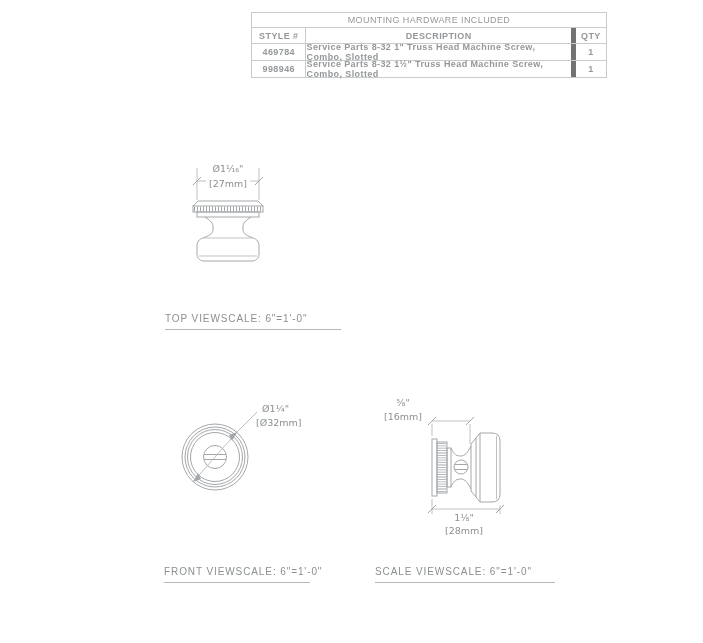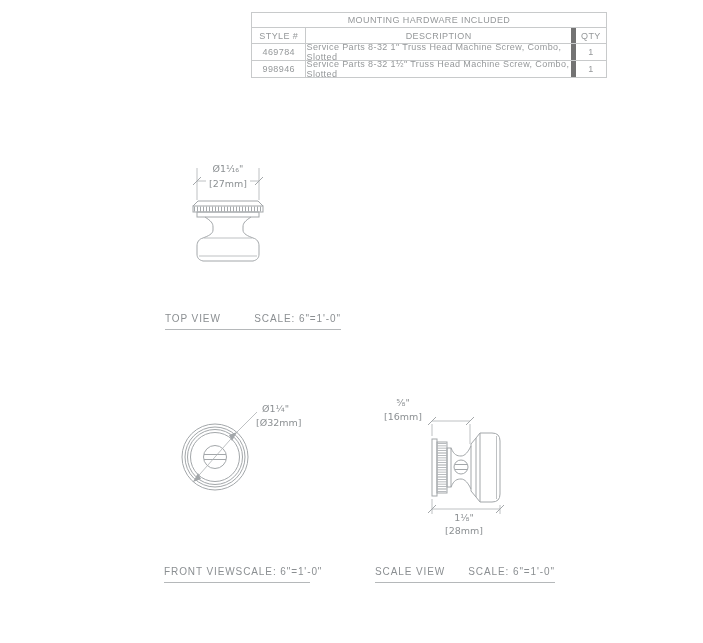--- a/index.html
+++ b/index.html
@@ -9,32 +9,32 @@
   }
   
   .hw-table{
     position:absolute;left:251px;top:12px;width:356px;
     border:1px solid #c8cacb;box-sizing:border-box;
     color:#95989a;font-size:9px;letter-spacing:.4px;
   }
   .t-title{
     height:14px;display:flex;align-items:center;justify-content:center;
   }
-  .t-head,.t-row{display:flex;border-top:1px solid #c8cacb;}
+  .t-head,.t-row{display:flex;border-top:1px solid #c8cacb;font-weight:bold;}
   .t-head>div,.t-row>div{
     display:flex;align-items:center;justify-content:center;box-sizing:border-box;
   }
   .t-head>div{height:15px;}
   .t-row>div{height:16px;}
   .col-style{width:67px;}
   .col-desc{width:332px;border-left:1px solid #c8cacb;}
   .col-qty{width:43px;border-left:5px solid #737373;}
   
   .view-label{
-    position:absolute;display:flex;justify-content:space-between;align-items:flex-end;
+    position:absolute;display:flex;align-items:flex-end;
     border-bottom:1px solid #b5b8ba;padding-bottom:5px;
     color:#8b8f92;font-size:10px;letter-spacing:.9px;white-space:nowrap;
   }
   .vl-top{left:165px;top:313px;width:176px;}
   .vl-front{left:164px;top:566px;width:146px;}
   .vl-side{left:375px;top:566px;width:180px;}
   
   svg{position:absolute;overflow:visible;}
   .svg-top{left:150px;top:155px;}
   .svg-front{left:155px;top:398px;}

